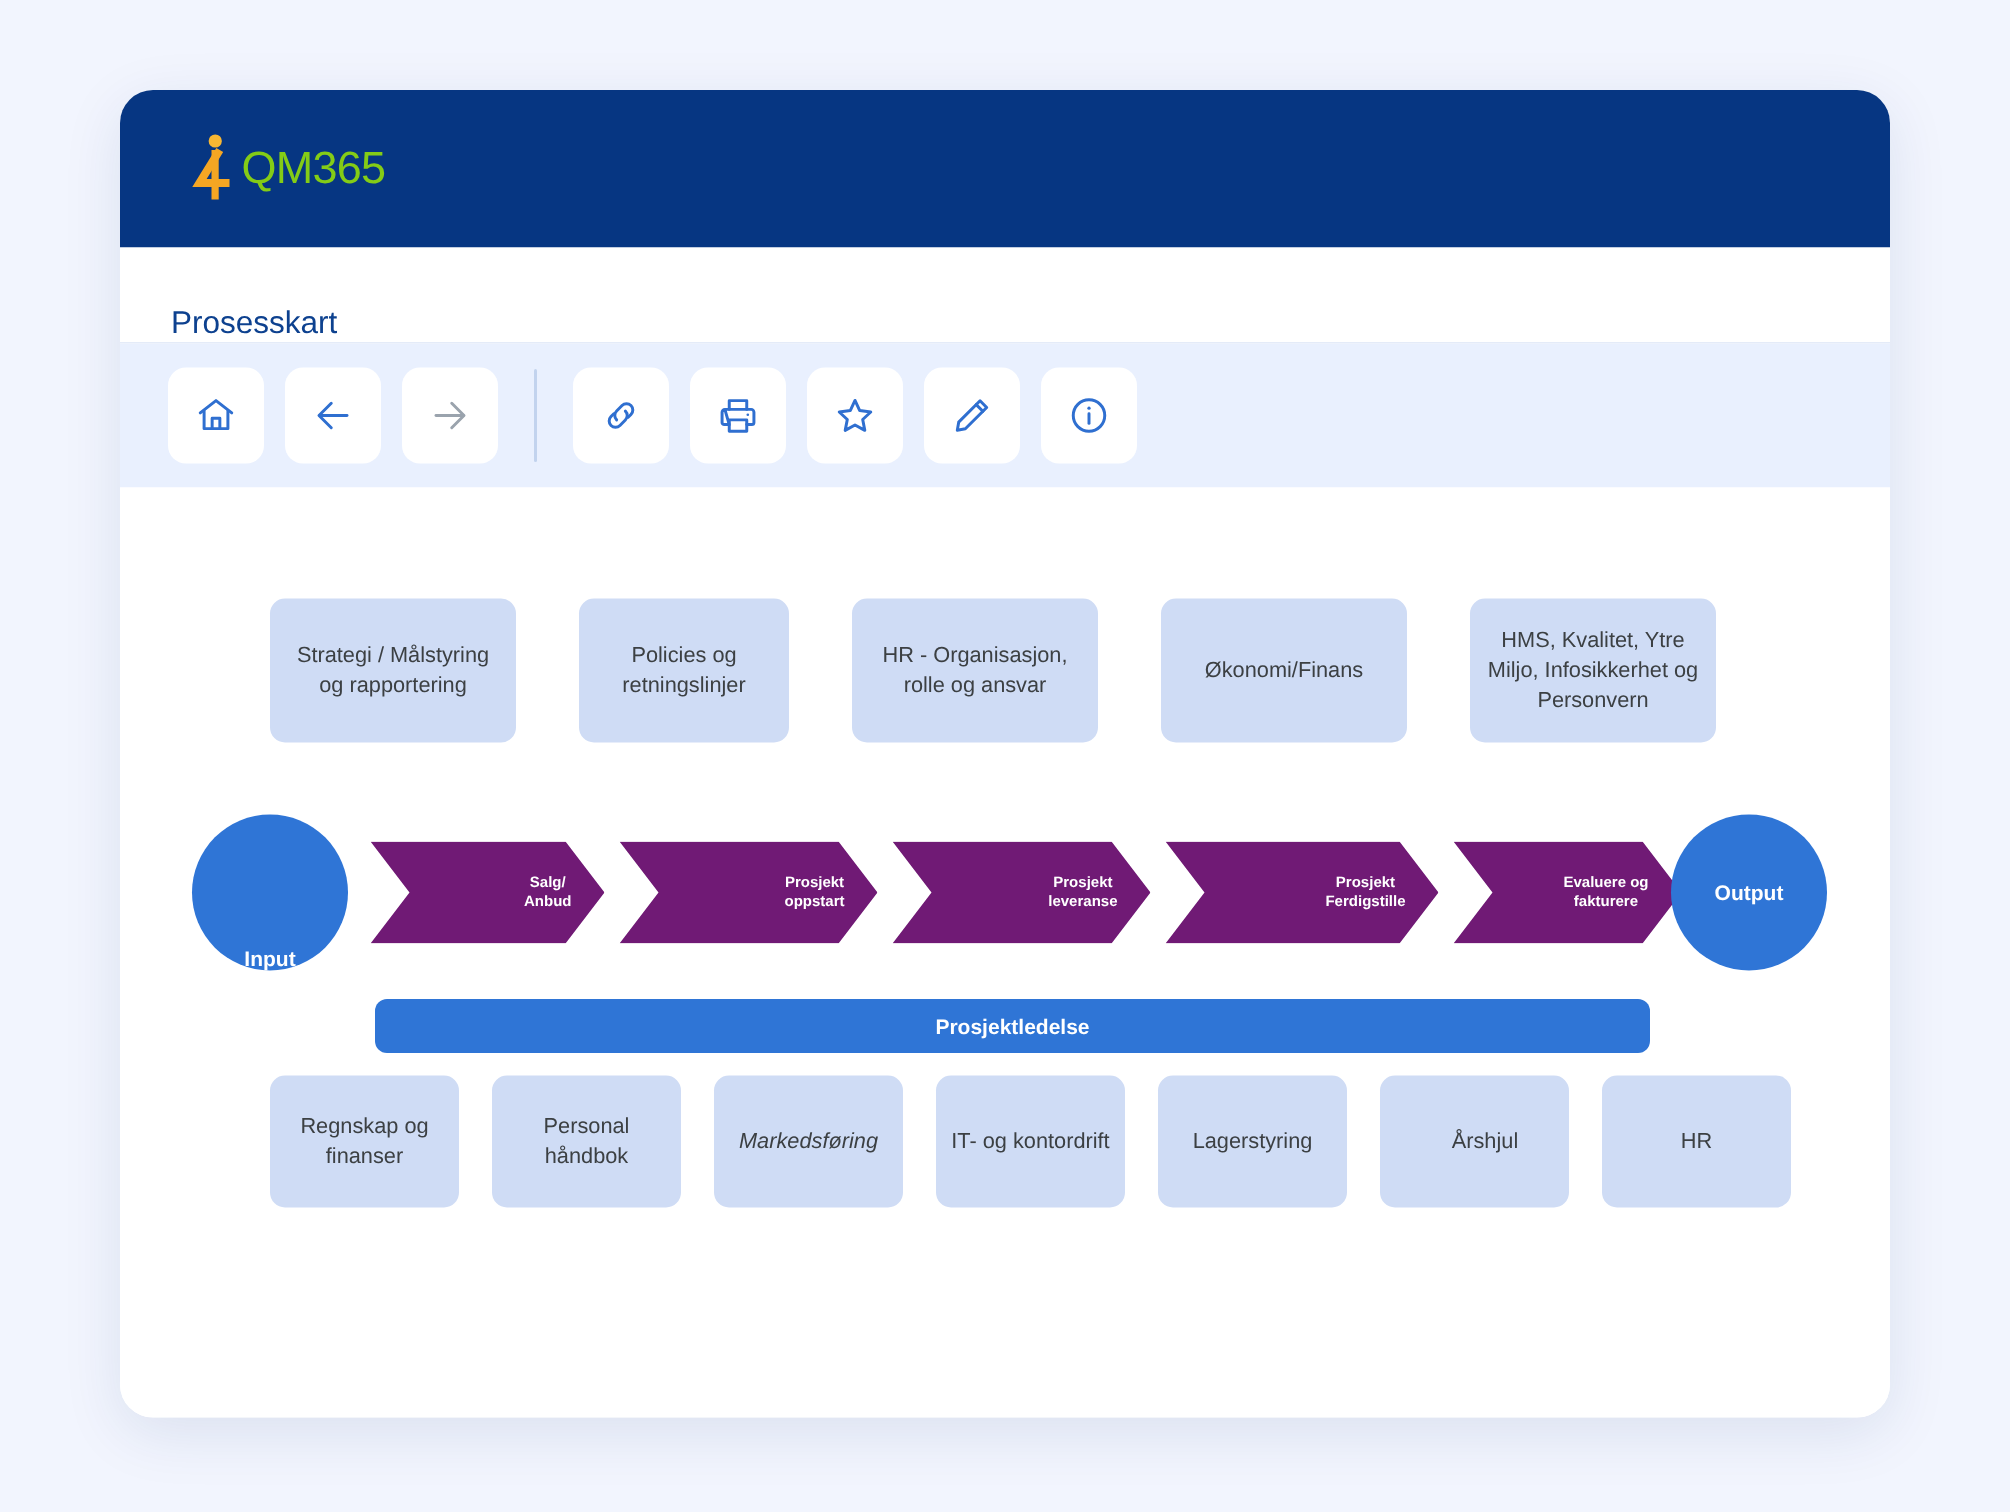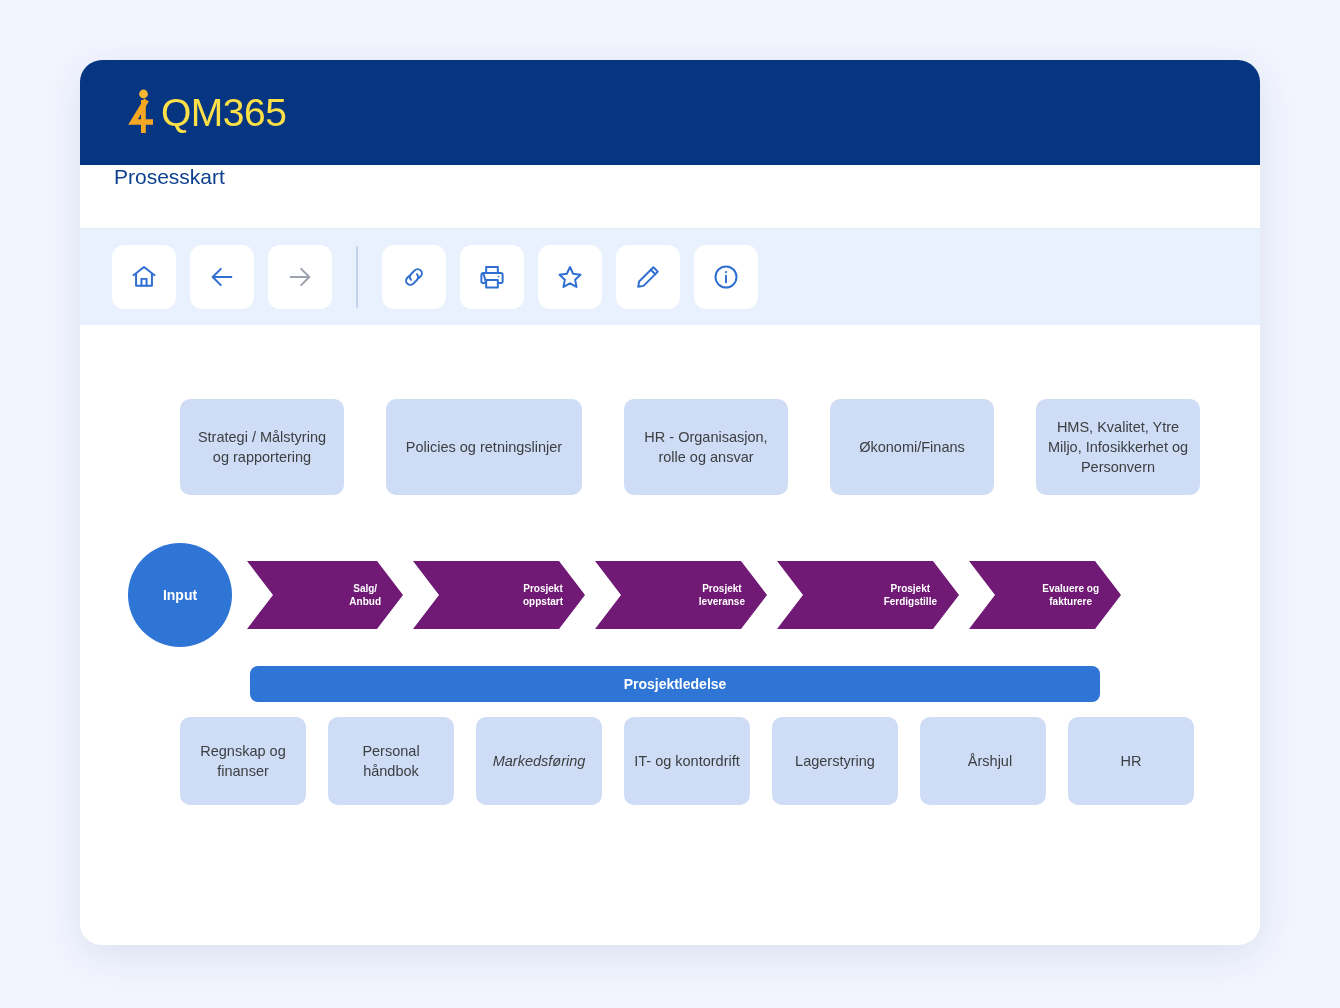--- a/index.html
+++ b/index.html
@@ -48,33 +48,33 @@
 
   .logo-mark {
     position: relative;
     width: 34px;
     height: 50px;
     margin-right: 1px;
   }
   .logo-mark svg { display: block; }
 
   .logo-text {
-    color: #fde047;
-    font-size: 39px;
+    color: #84cc16;
+    font-size: 30px;
     font-weight: 400;
     letter-spacing: -0.5px;
     line-height: 1;
   }
 
   
   .title-bar {
     height: 64px;
     background: #ffffff;
     display: flex;
-    align-items: flex-start;
+    align-items: flex-end;
     padding-left: 34px;
     border-bottom: 1px solid #e4ebf8;
     flex: 0 0 auto;
   }
   .page-title {
     color: #0d418f;
     font-size: 21px;
     font-weight: 400;
   }
 
@@ -158,21 +158,21 @@
     height: 104px;
     border-radius: 50%;
     background: #2f75d6;
     color: #ffffff;
     font-size: 14px;
     font-weight: 700;
     display: flex;
     align-items: center;
     justify-content: center;
   }
-  .endpoint-input  { left: 0px; }
+  .endpoint-input  { left: 0px; align-items: flex-end; }
   .endpoint-output { left: 986px; }
 
   .chevrons {
     position: absolute;
     left: 119px;
     top: 18px;
     display: flex;
     gap: 10px;
   }
 
@@ -312,21 +312,21 @@
     </button>
 
   </div>
 
   <div class="canvas">
 
     <div class="box-row row-top" style="gap: 42px;">
         <div class="support-box" style="width: 164px;">
           <span>Strategi / Målstyring og rapportering</span>
         </div>
-        <div class="support-box" style="width: 196px;">
+        <div class="support-box" style="width: 140px;">
           <span>Policies og retningslinjer</span>
         </div>
         <div class="support-box" style="width: 164px;">
           <span>HR - Organisasjon, rolle og ansvar</span>
         </div>
         <div class="support-box" style="width: 164px;">
           <span>Økonomi/Finans</span>
         </div>
         <div class="support-box" style="width: 164px;">
           <span>HMS, Kvalitet, Ytre Miljo, Infosikkerhet og Personvern</span>
@@ -347,20 +347,23 @@
           <div class="chevron" style="width: 172px;">
             <span><span>Prosjekt</span><br><span>leveranse</span></span>
           </div>
           <div class="chevron" style="width: 182px;">
             <span><span>Prosjekt</span><br><span>Ferdigstille</span></span>
           </div>
           <div class="chevron" style="width: 152px;">
             <span><span>Evaluere og</span><br><span>fakturere</span></span>
           </div>
         </div>
+      <div class="endpoint endpoint-output">
+        <span>Output</span>
+      </div>
     </div>
 
     <div class="mgmt-bar">
       <span>Prosjektledelse</span>
     </div>
 
     <div class="box-row row-bottom" style="gap: 22px;">
         <div class="support-box" style="width: 126px;">
           <span>Regnskap og finanser</span>
         </div>

